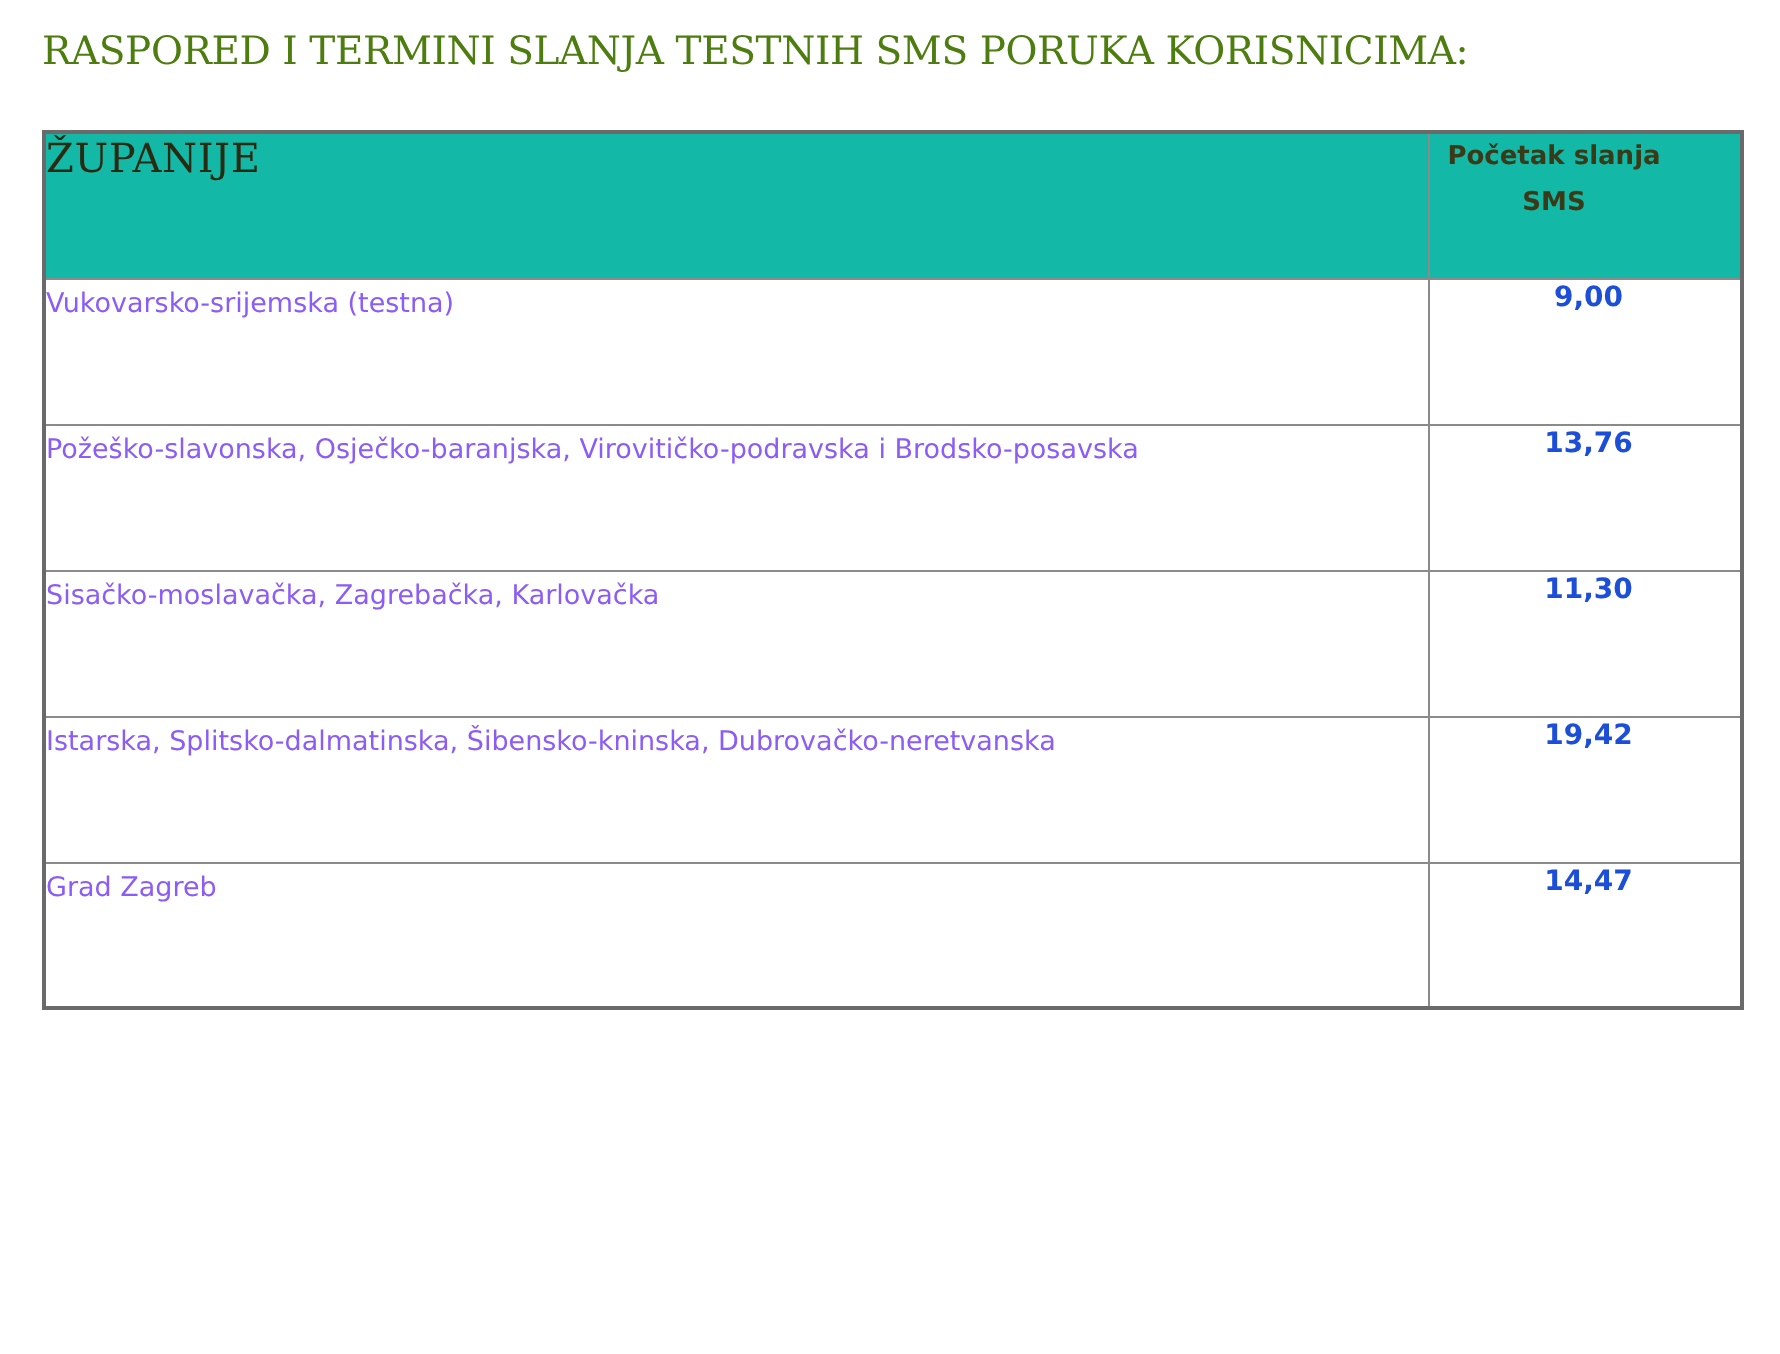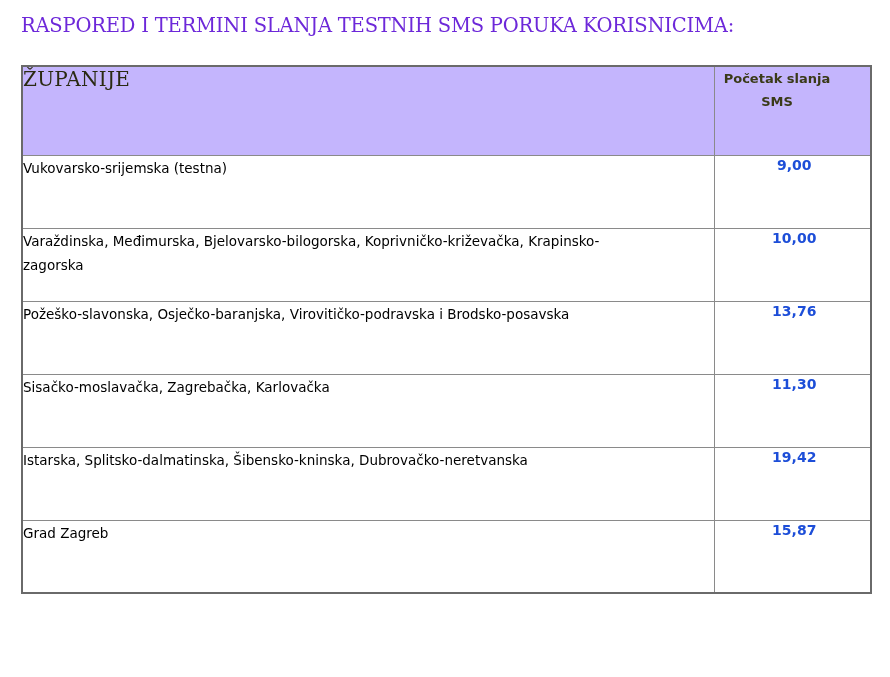--- a/index.html
+++ b/index.html
@@ -1,54 +1,54 @@
 <!DOCTYPE html>
 <html><head>
 <meta charset="utf-8">
 <style>
   html, body { margin: 0; padding: 0; background: #ffffff; }
   body { width: 890px; height: 677px; position: relative; overflow: hidden; }
   .title {
     position: absolute; left: 21px; top: 14px;
     font-family: "DejaVu Serif", "Liberation Serif", serif;
-    font-size: 19.5px; color: #6d28d9; letter-spacing: -0.2px;
+    font-size: 19.5px; color: #4d7c0f; letter-spacing: -0.2px;
     white-space: nowrap;
   }
   table.sched {
     position: absolute; left: 21px; top: 65px;
     width: 849px; border-collapse: collapse;
     border: 2px solid #6a6a6a;
     table-layout: fixed;
   }
   table.sched td, table.sched th {
     border: 1px solid #8a8a8a;
     vertical-align: top;
     padding: 0;
   }
   col.c1 { width: 692px; }
   col.c2 { width: 157px; }
-  thead tr { height: 89px; background: #c4b5fd; }
+  thead tr { height: 73px; background: #14b8a6; }
   th.h1 {
     text-align: left;
     font-family: "DejaVu Serif", "Liberation Serif", serif;
     font-size: 20px; font-weight: normal; color: #2a2a12;
     padding: 13px 0 0 11px;
     letter-spacing: 0.3px;
   }
   th.h2 {
     text-align: center;
     font-family: "DejaVu Sans", "Liberation Sans", sans-serif;
     font-size: 13px; font-weight: bold; color: #3a3a18;
     line-height: 23px;
     padding: 10px 0 0 11px;
   }
   tbody tr { height: 73px; }
   td.zup {
     font-family: "DejaVu Sans", "Liberation Sans", sans-serif;
-    font-size: 13.5px; color: #000000;
+    font-size: 13.5px; color: #8b5cf6;
     line-height: 24px;
     padding: 10px 8px 0 11px;
   }
   td.time {
     font-family: "DejaVu Sans", "Liberation Sans", sans-serif;
     font-size: 14px; font-weight: bold; color: #1d4ed8;
     text-align: center;
     vertical-align: middle;
     padding: 0 0 0 0;
   }
@@ -71,33 +71,29 @@
           <span style="display:block;width:125px;">Početak slanja SMS</span>
         </th>
     </tr>
   </thead>
   <tbody>
     <tr>
       <td class="zup">Vukovarsko-srijemska (testna)</td>
       <td class="time"><span>9,00</span></td>
     </tr>
     <tr>
-      <td class="zup" style="padding-right:60px;">Varaždinska, Međimurska, Bjelovarsko-bilogorska, Koprivničko-križevačka, Krapinsko-zagorska</td>
-      <td class="time"><span>10,00</span></td>
-    </tr>
-    <tr>
       <td class="zup">Požeško-slavonska, Osječko-baranjska, Virovitičko-podravska i Brodsko-posavska</td>
       <td class="time"><span>13,76</span></td>
     </tr>
     <tr>
       <td class="zup">Sisačko-moslavačka, Zagrebačka, Karlovačka</td>
       <td class="time"><span>11,30</span></td>
     </tr>
     <tr>
       <td class="zup">Istarska, Splitsko-dalmatinska, Šibensko-kninska, Dubrovačko-neretvanska</td>
       <td class="time"><span>19,42</span></td>
     </tr>
     <tr>
       <td class="zup">Grad Zagreb</td>
-      <td class="time"><span>15,87</span></td>
+      <td class="time"><span>14,47</span></td>
     </tr>
   </tbody>
 </table>
 
 </body></html>

